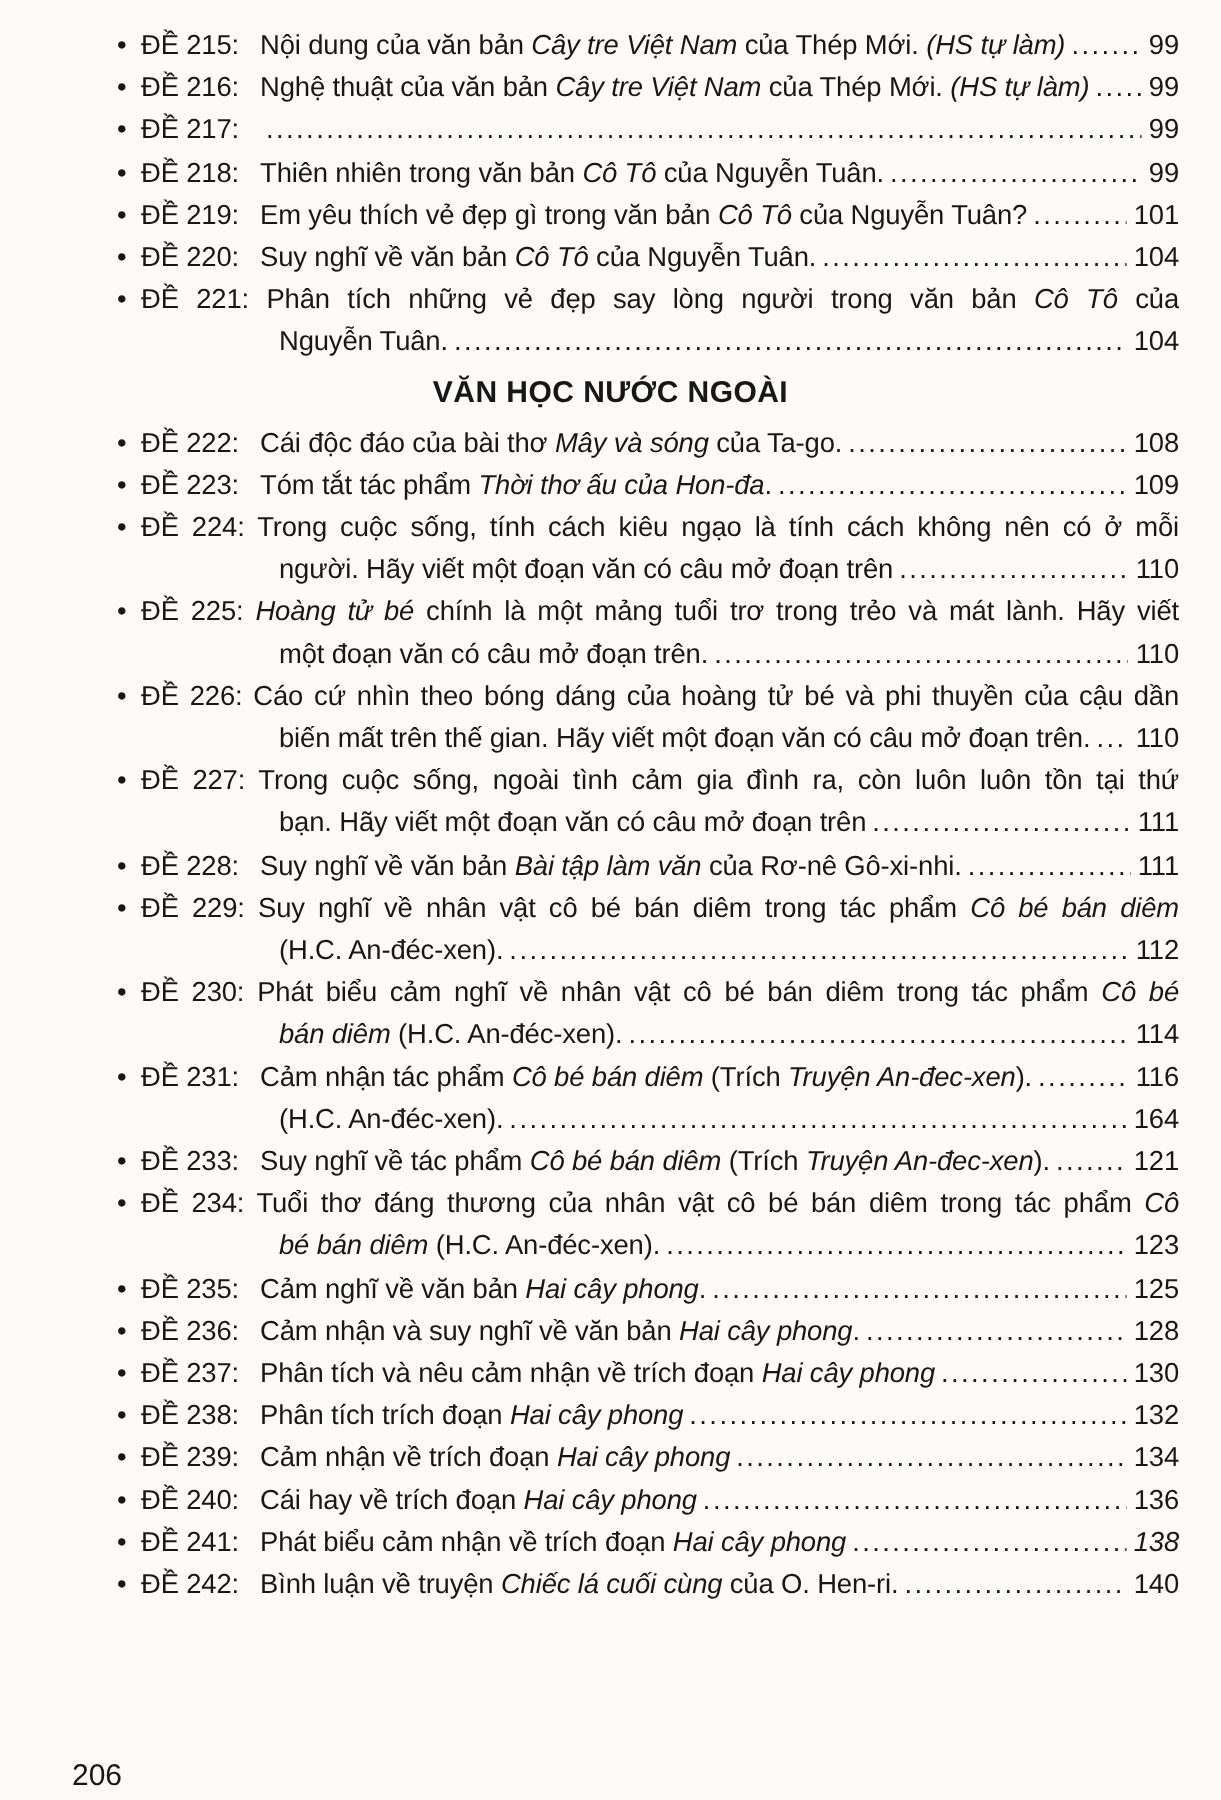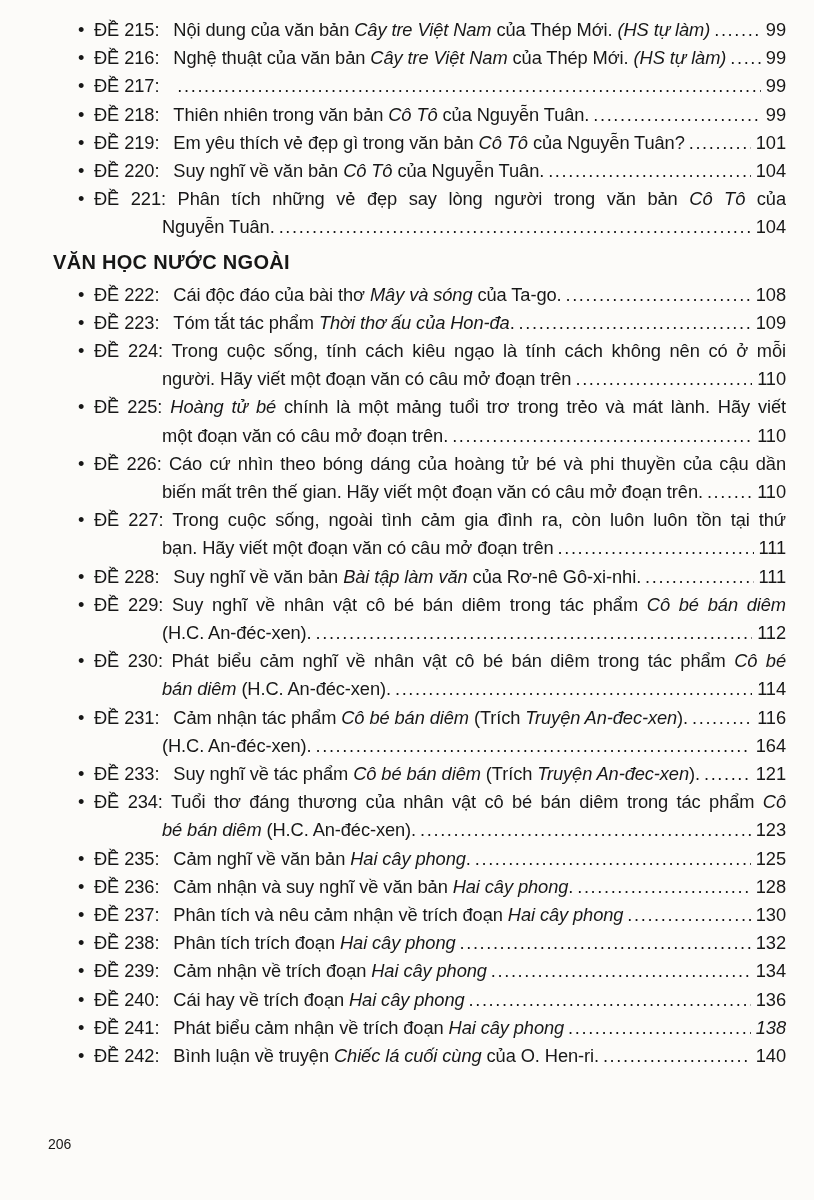--- a/index.html
+++ b/index.html
@@ -18,21 +18,21 @@
     top: 16px;
     left: 78px;
     width: 708px;
     font-size: 18.3px;
     line-height: 28.2px;
     letter-spacing: -0.1px;
   }
   .entry { padding-left: 84px; }
   .line { min-height: 28.2px; }
   
-  .flexline { display: flex; align-items: baseline; }
+  .flexline { display: flex; align-items: baseline; margin-left: 24px; }
   .firstline { margin-left: -84px; }
   
   .just {
     text-align: justify;
     text-align-last: justify;
     text-justify: inter-word;
     max-height: 28.2px;
     overflow: hidden;
   }
   .bullet { flex: 0 0 16px; }
@@ -45,31 +45,32 @@
     min-width: 6px;
     overflow: hidden;
     white-space: nowrap;
     letter-spacing: 1.6px;
     margin-left: 4px;
   }
   .pagenum { flex: 0 0 auto; padding-left: 5px; }
   .section-title {
     position: relative;
     left: -25px;
+    text-align: center;
     font-weight: bold;
     font-size: 20px;
     line-height: 30px;
     margin: 5px 0 4px 0;
     letter-spacing: 0.3px;
   }
   .folio {
     position: absolute;
     left: 48px;
-    top: 1136px;
-    font-size: 14px;
+    top: 1173px;
+    font-size: 20px;
     text-align: center;
   }
 </style>
 </head>
 <body>
 
 <div class="page">
   <div class="toc">
       <div class="entry">
         <div class="line flexline firstline">

